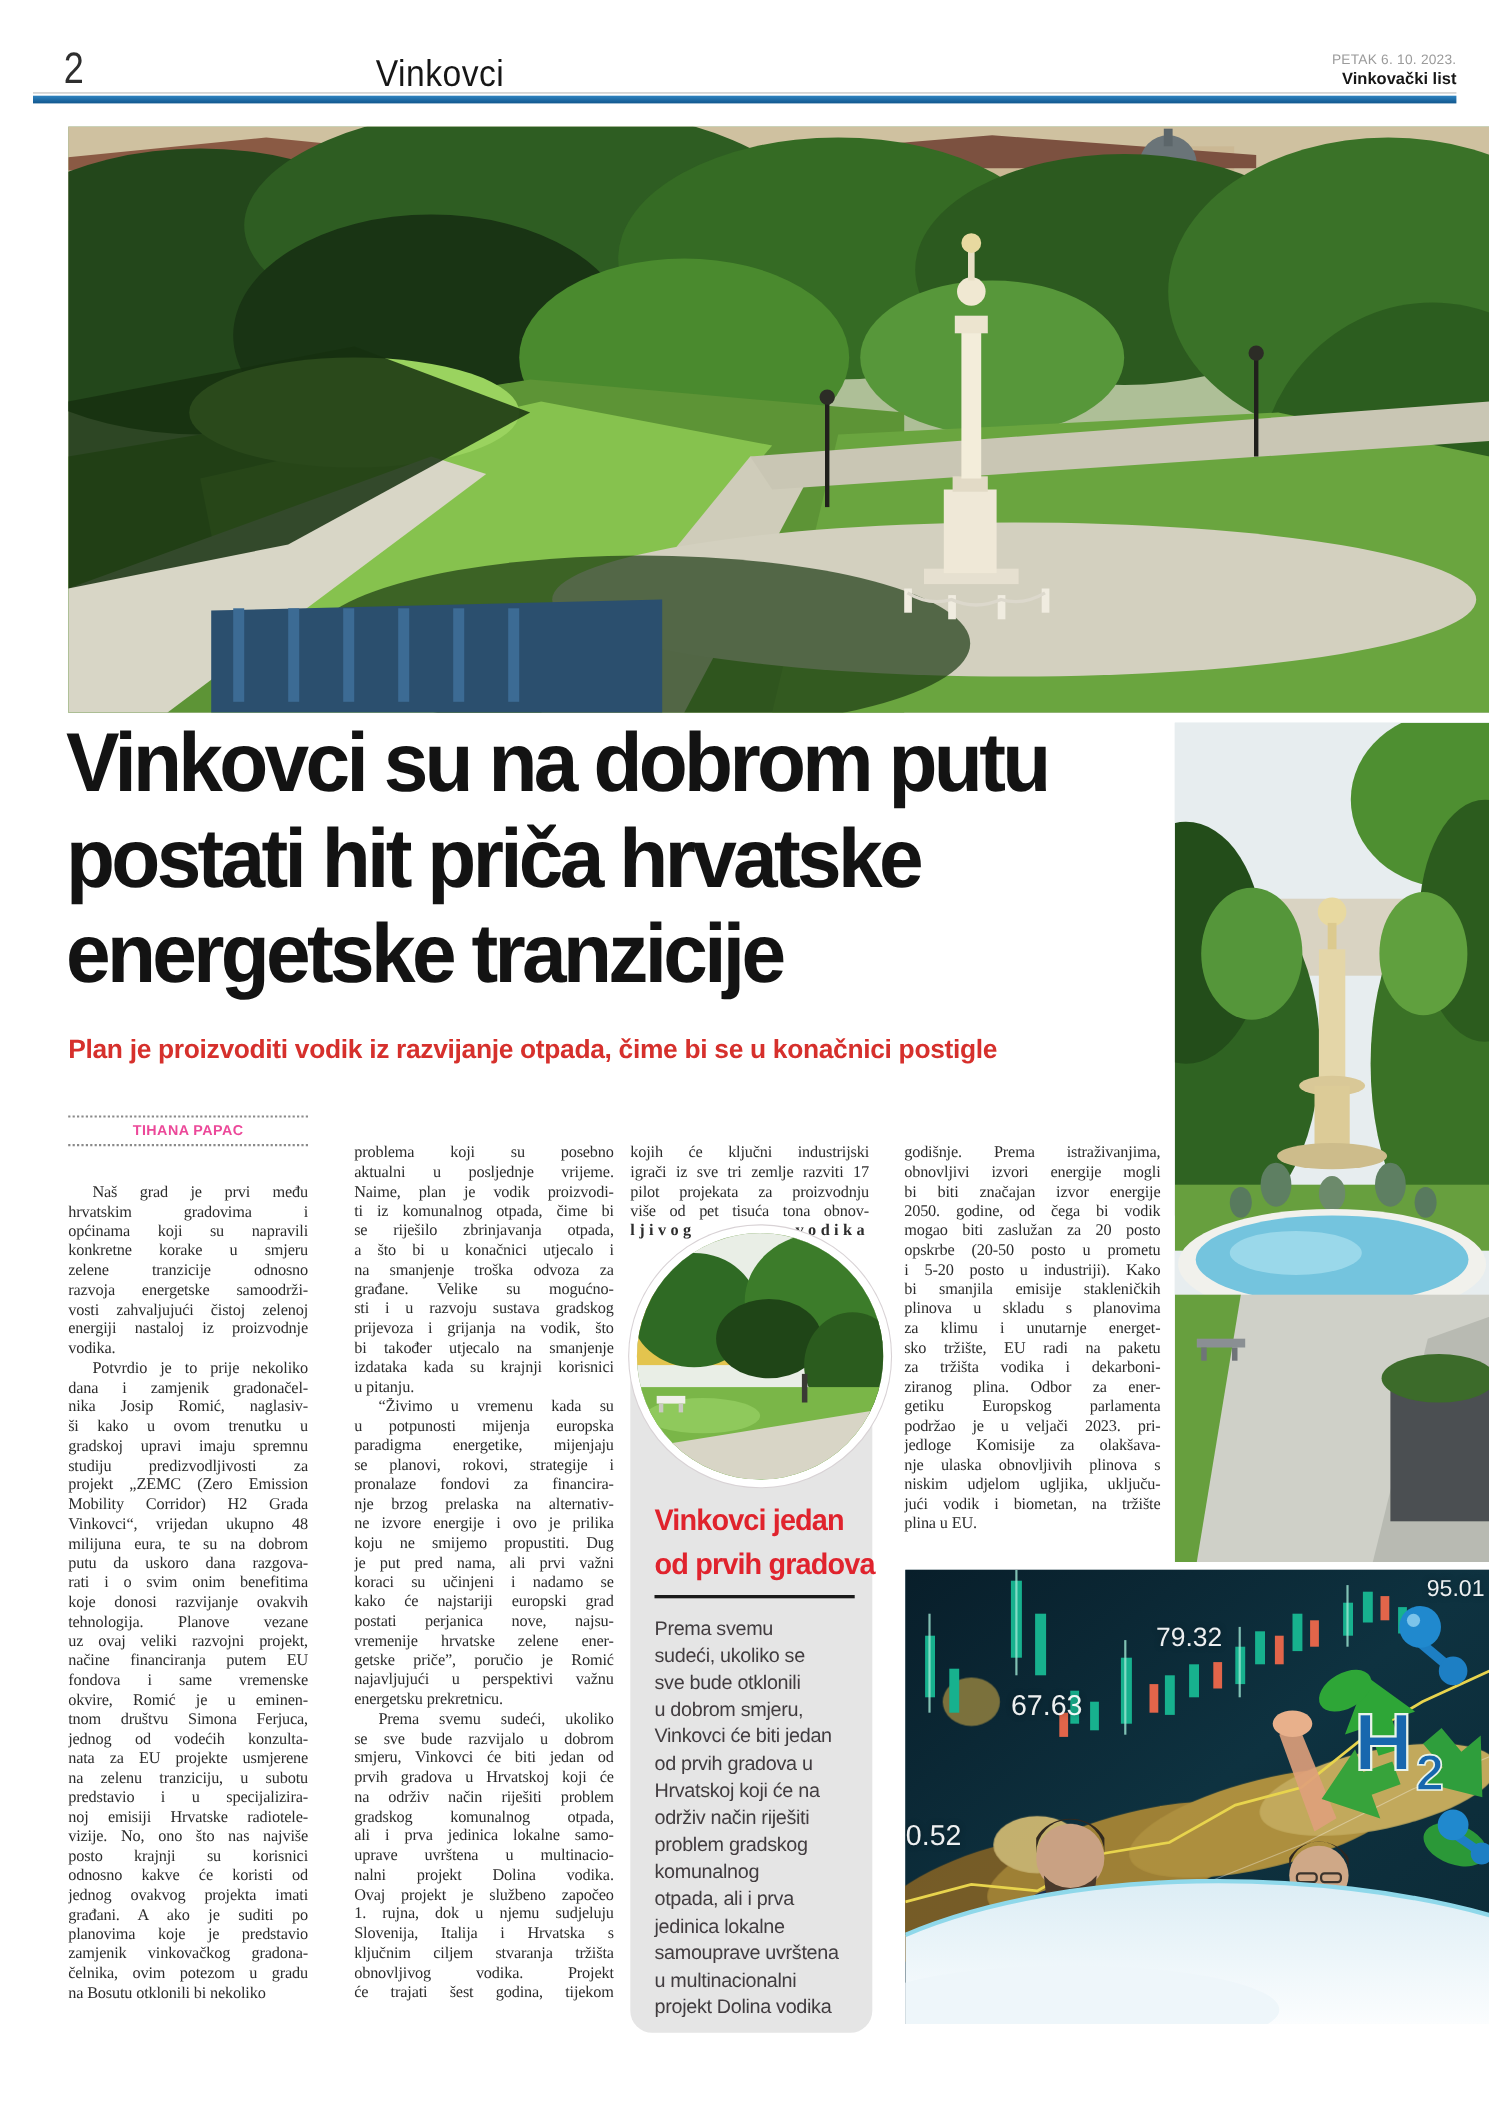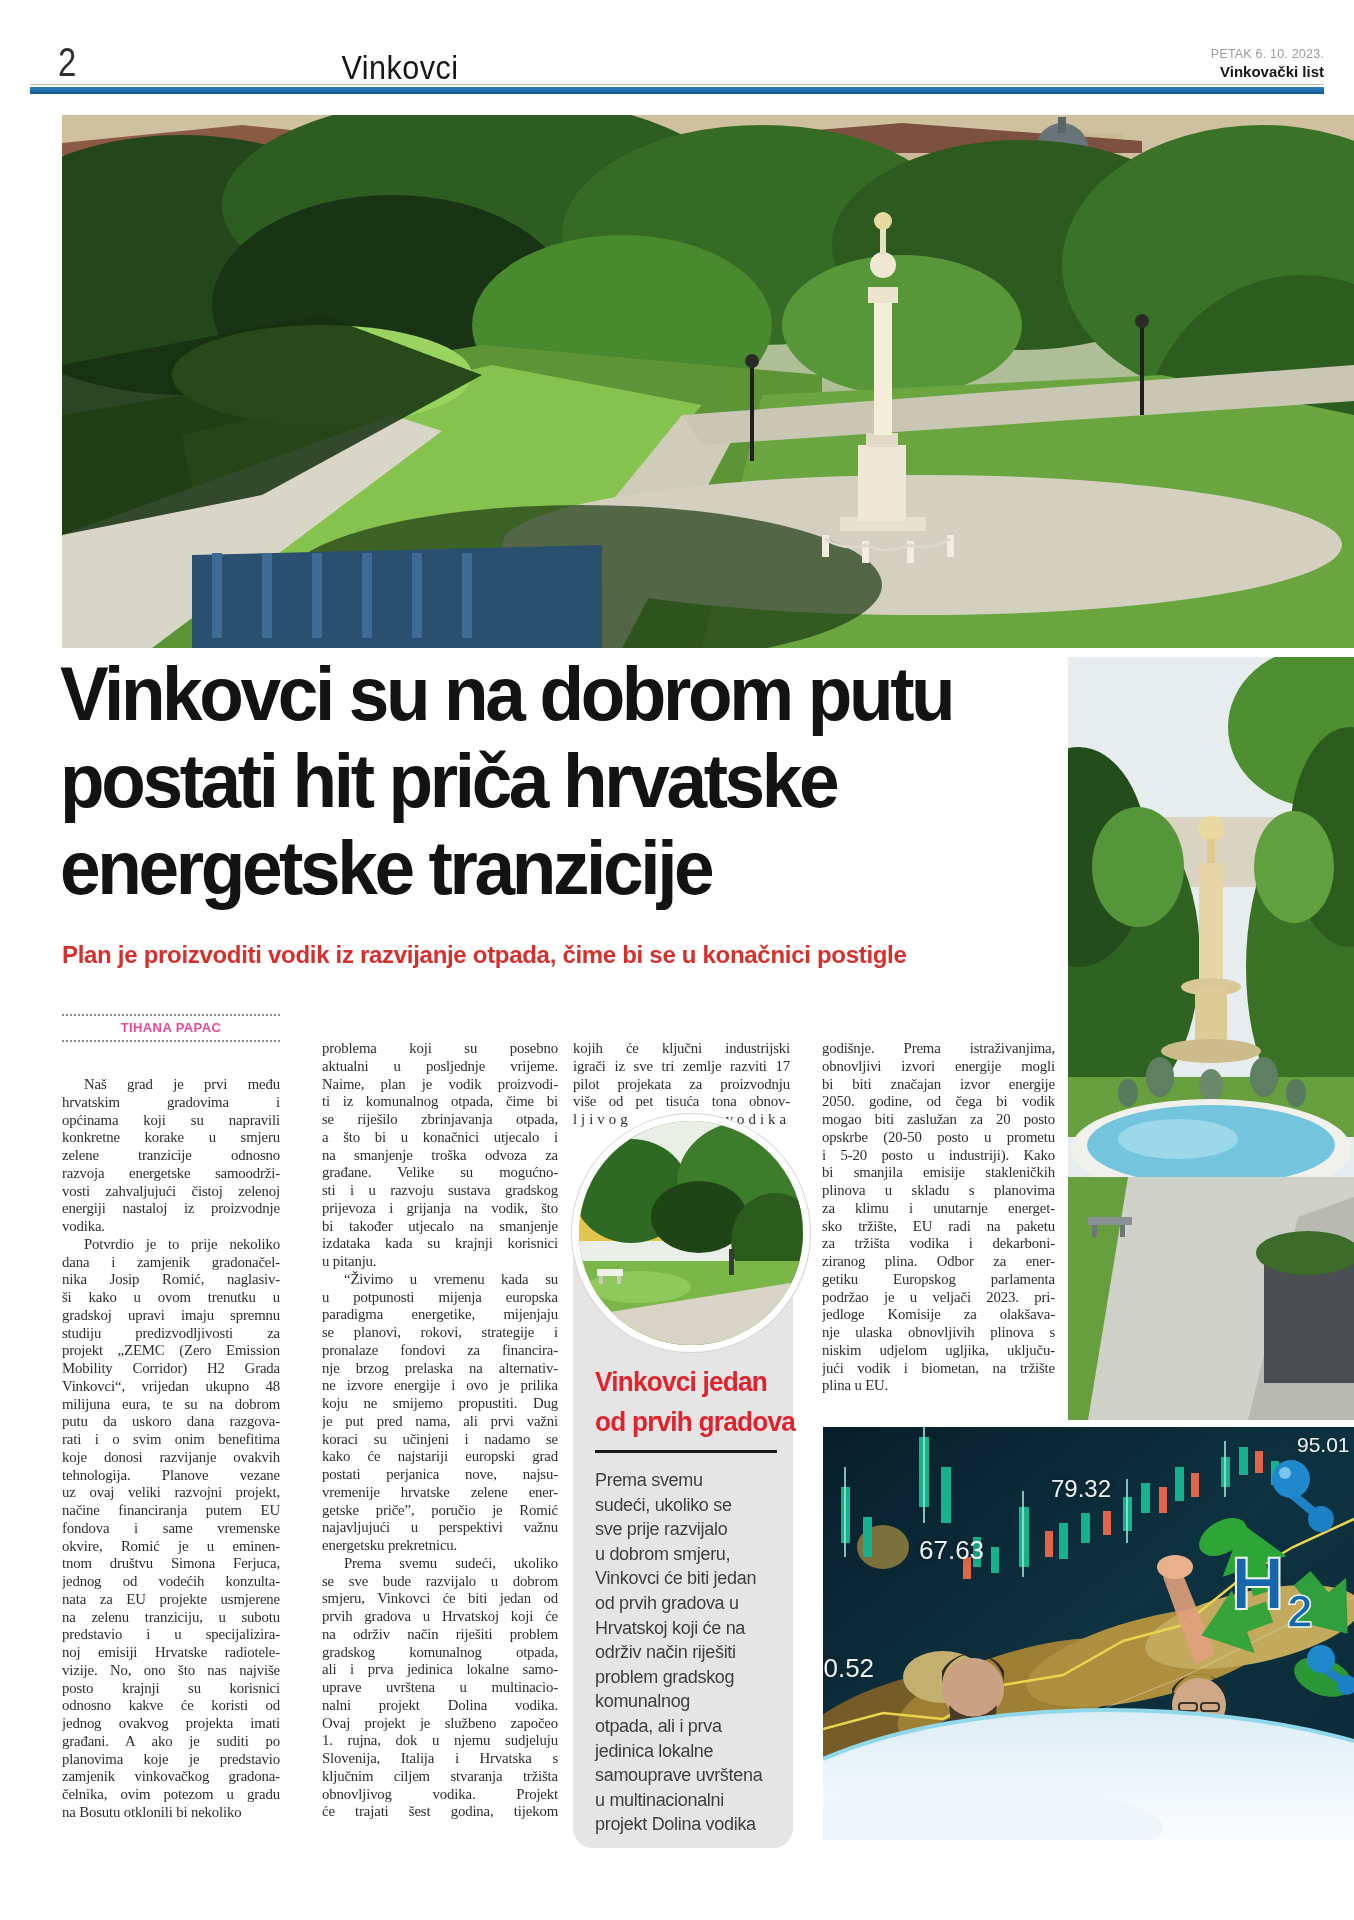--- a/index.html
+++ b/index.html
@@ -38,21 +38,21 @@
   .col1{left:62px;top:1076px;width:218px;}
   .col2{left:322px;top:1040px;width:236px;}
   .col3{left:573px;top:1040px;width:217px;}
   .col4{left:822px;top:1040px;width:233px;}
   .bl{font-size:14.8px;line-height:17.75px;height:17.75px;overflow:hidden;
       letter-spacing:-.15px;text-align:justify;text-align-last:justify;white-space:nowrap;}
   .bl.indent{text-indent:22px;}
   .bl.ragged{text-align-last:left;}
   .split-line{display:flex;justify-content:space-between;font-family:"Liberation Serif",serif;
       font-size:14.8px;line-height:17.75px;height:17.75px;color:#2d2d2d;}
-  .split-line span{letter-spacing:4px;}
+  .split-line span{letter-spacing:4px;font-weight:bold;}
   
   .circle-photo{position:absolute;left:572px;top:1114px;width:238px;height:238px;border-radius:50%;
       overflow:hidden;border:7px solid #ffffff;box-sizing:border-box;box-shadow:0 0 0 1px #d8d2d5;
       background:#6f9d4a;z-index:3;}
   
   .highlight-box{position:absolute;left:573px;top:1238px;width:220px;height:610px;
       background:#e5e5e5;border-radius:20px;z-index:2;}
   .box-title{position:absolute;left:22px;top:124px;color:#e0232d;font-weight:700;
       font-size:27px;line-height:40px;letter-spacing:-.8px;transform:scaleX(.97);transform-origin:left;white-space:nowrap;}
   .box-rule{position:absolute;left:22px;top:212px;width:182px;height:3px;background:#1a1a1a;}
@@ -315,21 +315,21 @@
 
   <div class="highlight-box">
     <div class="box-title">
         <div>Vinkovci jedan</div>
         <div>od prvih gradova</div>
       </div>
     <div class="box-rule"></div>
     <div class="box-lines">
         <div class="box-line">Prema svemu</div>
         <div class="box-line">sudeći, ukoliko se</div>
-        <div class="box-line">sve prije razvijalo</div>
+        <div class="box-line">sve bude otklonili</div>
         <div class="box-line">u dobrom smjeru,</div>
         <div class="box-line">Vinkovci će biti jedan</div>
         <div class="box-line">od prvih gradova u</div>
         <div class="box-line">Hrvatskoj koji će na</div>
         <div class="box-line">održiv način riješiti</div>
         <div class="box-line">problem gradskog</div>
         <div class="box-line">komunalnog</div>
         <div class="box-line">otpada, ali i prva</div>
         <div class="box-line">jedinica lokalne</div>
         <div class="box-line">samouprave uvrštena</div>

